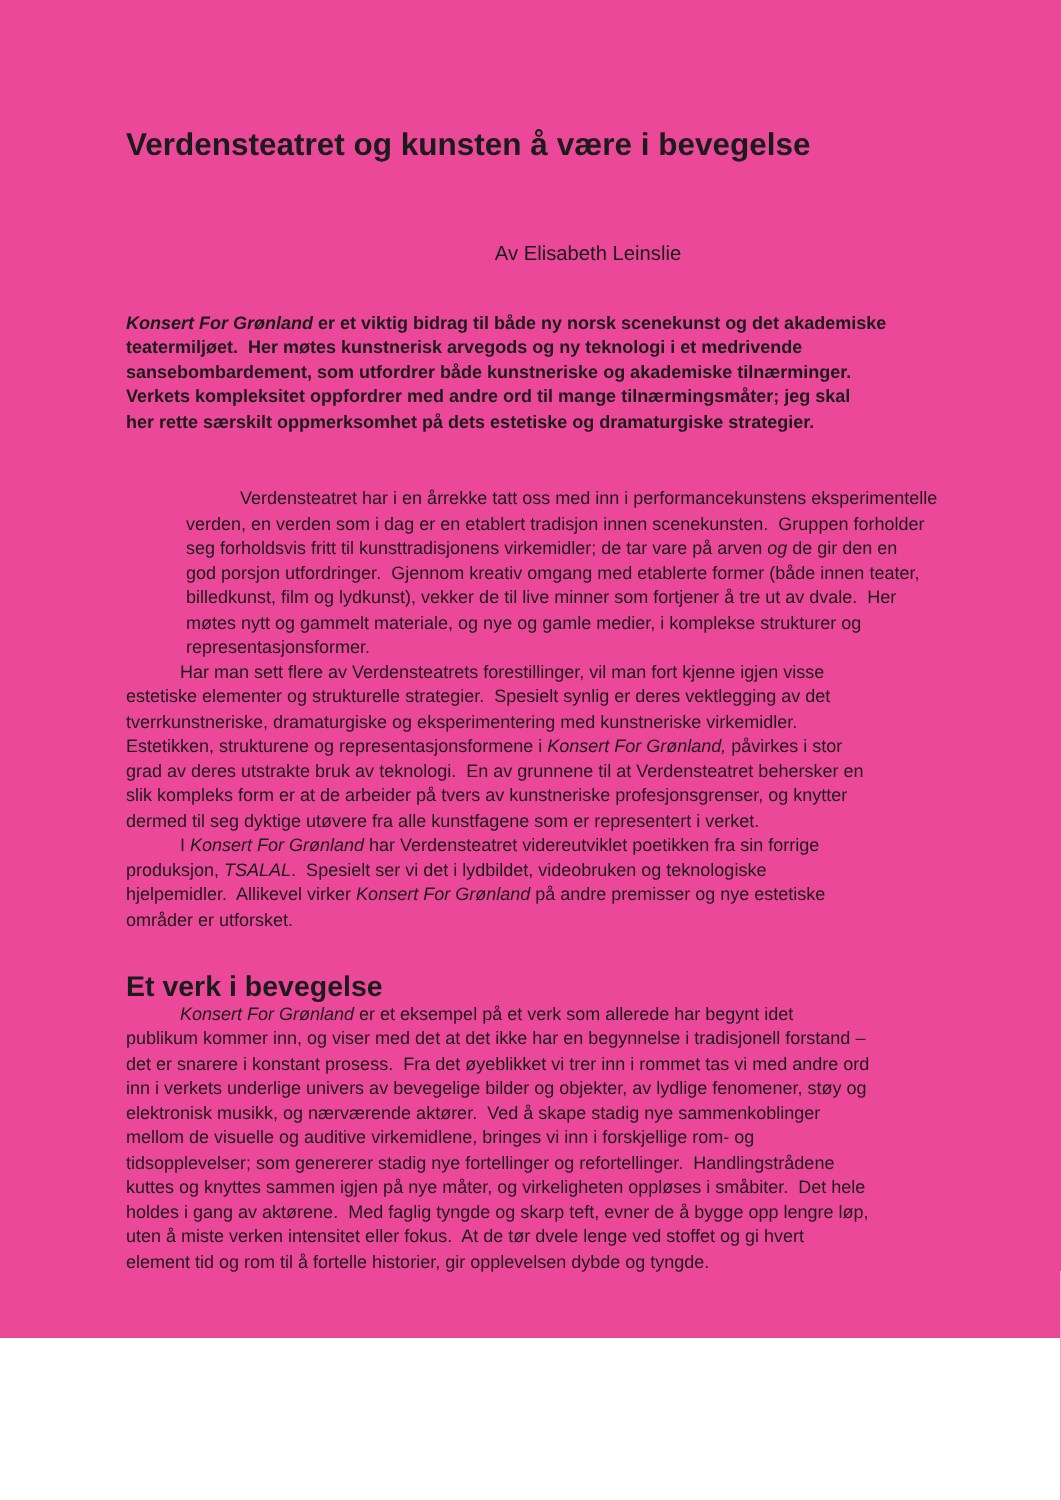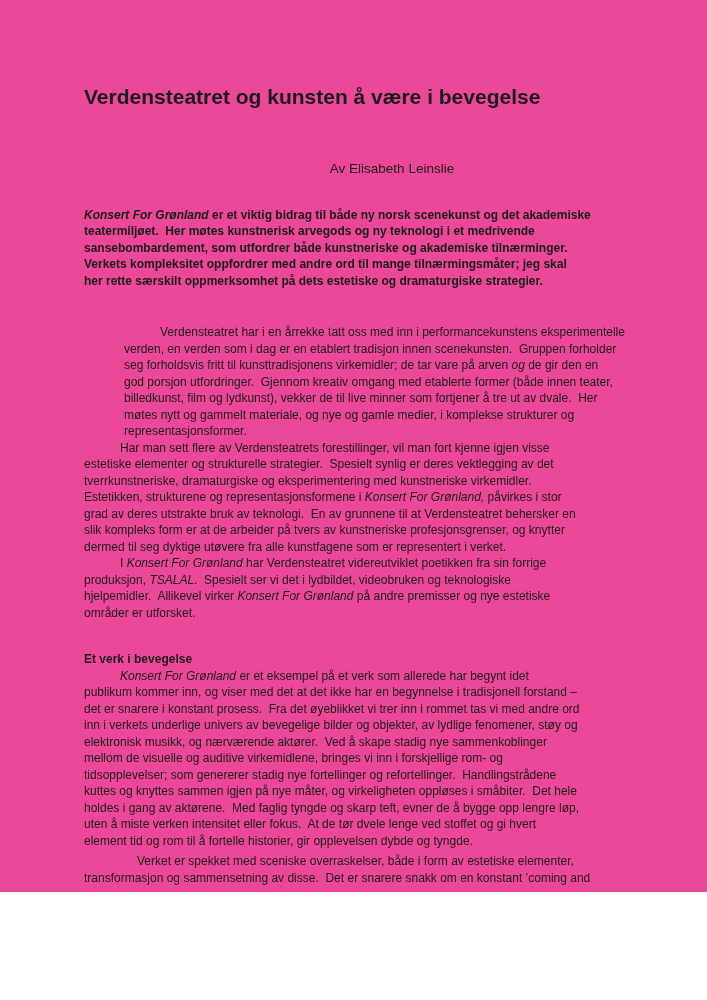--- a/index.html
+++ b/index.html
@@ -40,21 +40,21 @@
   .intro {
     margin-top: 29px;
     font-weight: 700;
   }
   .gap-top { margin-top: 35px; margin-left: 40px; }
   .indent  { text-indent: 36px; }
   .indent2 { text-indent: 53px; }
   .small-gap { margin-top: 4px; }
   .heading {
     margin: 30px 0 0 0;
-    font-size: 12px;
+    font-size: 19px;
     line-height: 16.5px;
     font-weight: 700;
   }
   .i  { font-style: italic; text-align: center; }
   .bi { font-style: italic; font-weight: 700; }
   .pagenum {
     position: absolute;
     left: 84px;
     top: 939px;
     width: 539px;
@@ -98,17 +98,15 @@
 publikum kommer inn, og viser med det at det ikke har en begynnelse i tradisjonell forstand –
 det er snarere i konstant prosess.  Fra det øyeblikket vi trer inn i rommet tas vi med andre ord
 inn i verkets underlige univers av bevegelige bilder og objekter, av lydlige fenomener, støy og
 elektronisk musikk, og nærværende aktører.  Ved å skape stadig nye sammenkoblinger
 mellom de visuelle og auditive virkemidlene, bringes vi inn i forskjellige rom- og
 tidsopplevelser; som genererer stadig nye fortellinger og refortellinger.  Handlingstrådene
 kuttes og knyttes sammen igjen på nye måter, og virkeligheten oppløses i småbiter.  Det hele
 holdes i gang av aktørene.  Med faglig tyngde og skarp teft, evner de å bygge opp lengre løp,
 uten å miste verken intensitet eller fokus.  At de tør dvele lenge ved stoffet og gi hvert
 element tid og rom til å fortelle historier, gir opplevelsen dybde og tyngde.</span></p>
-    <p class="para indent2 small-gap"><span>Verket er spekket med sceniske overraskelser, både i form av estetiske elementer,
-transformasjon og sammensetning av disse.  Det er snarere snakk om en konstant ’coming and</span></p>
   </div>
   <div class="pagenum">1</div>
 </div>
 
 </body></html>

